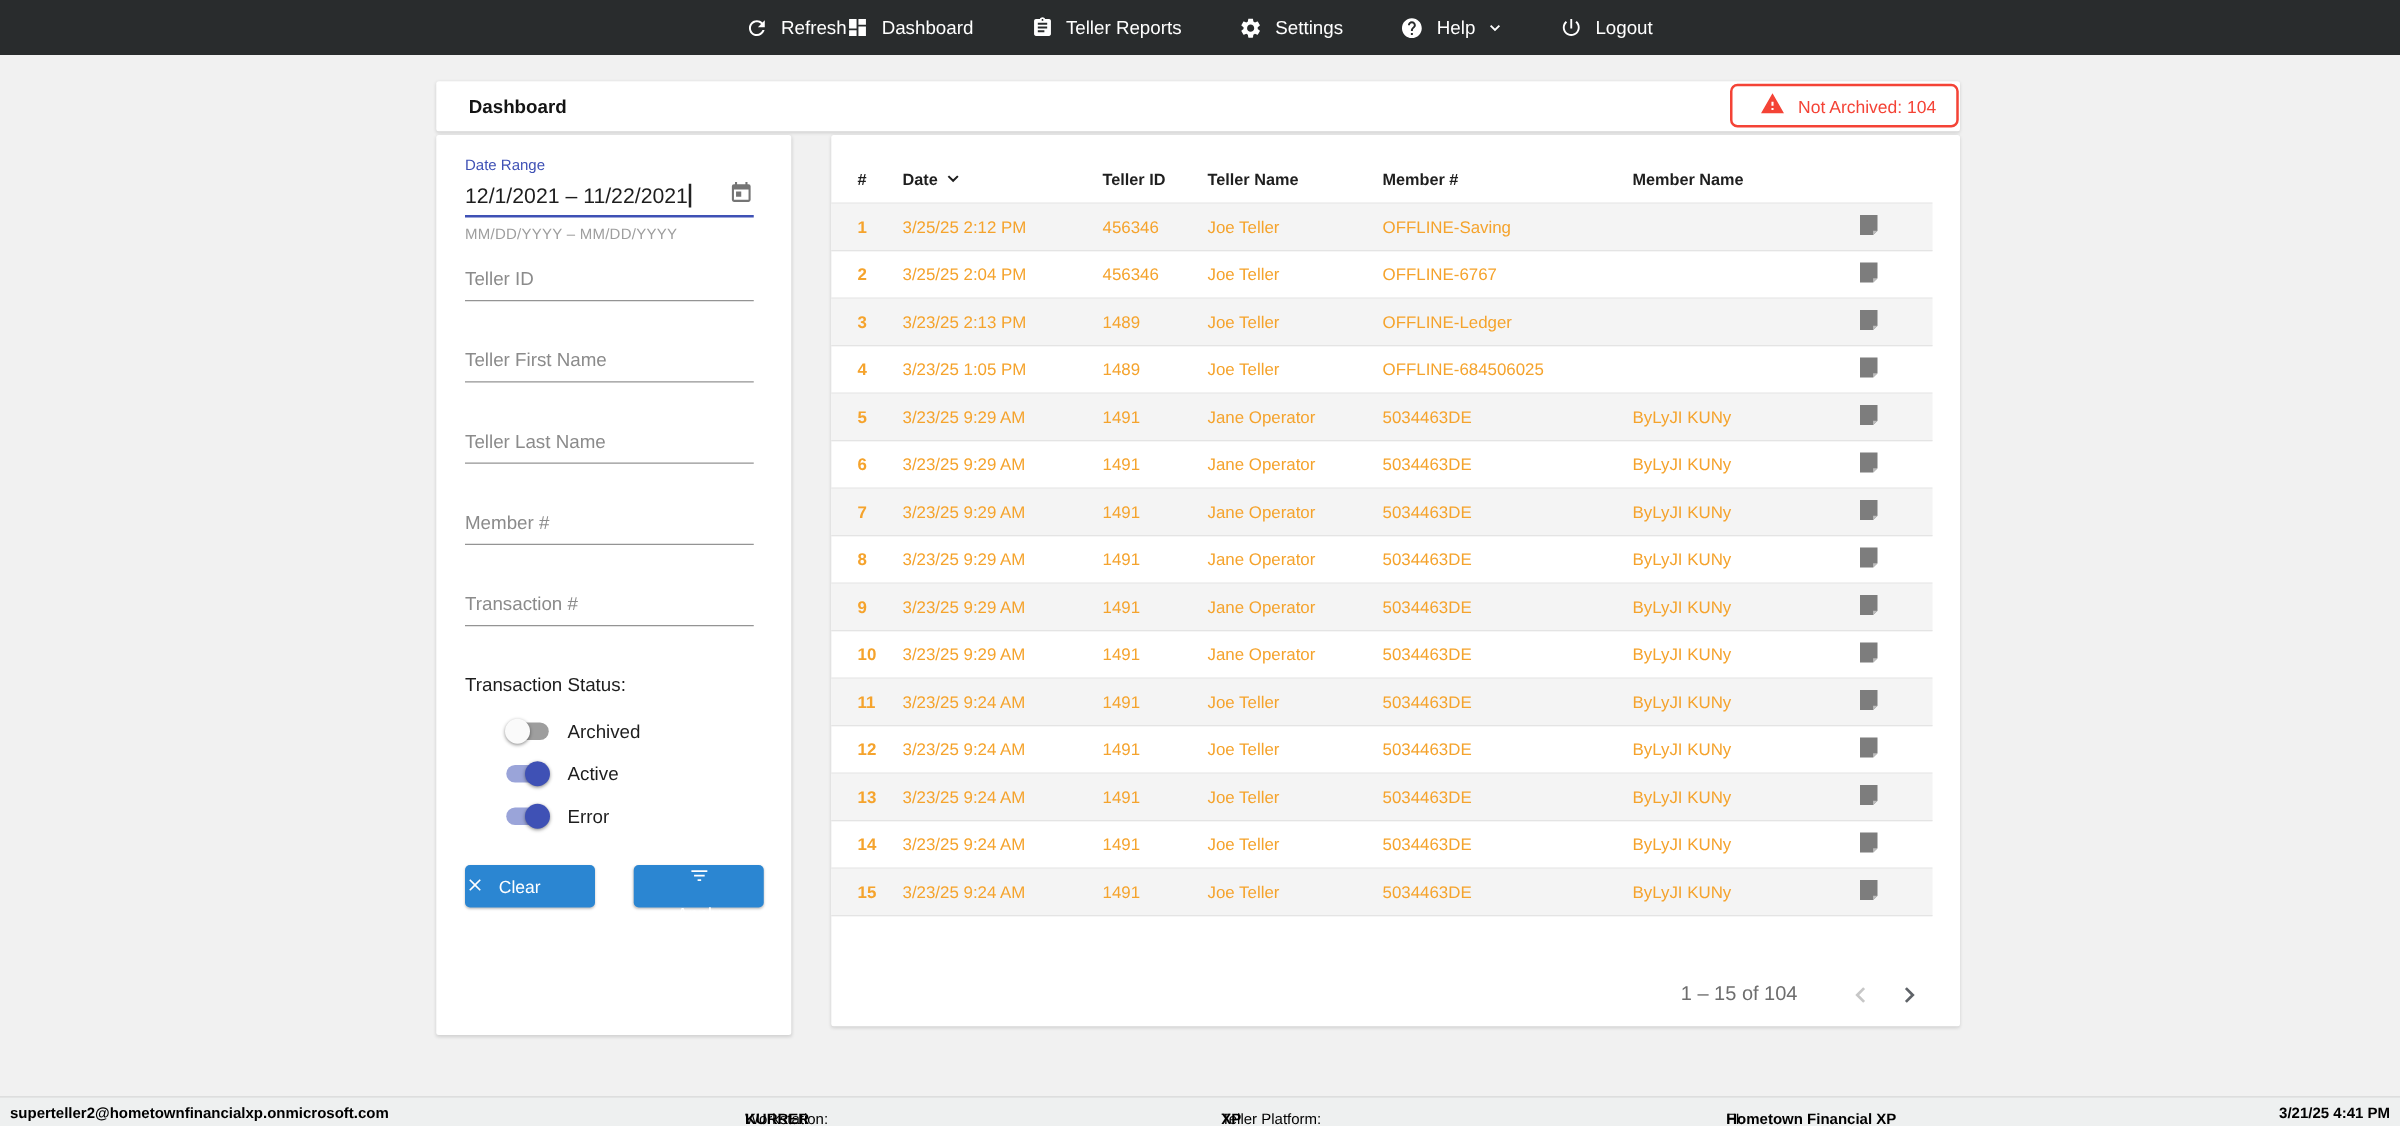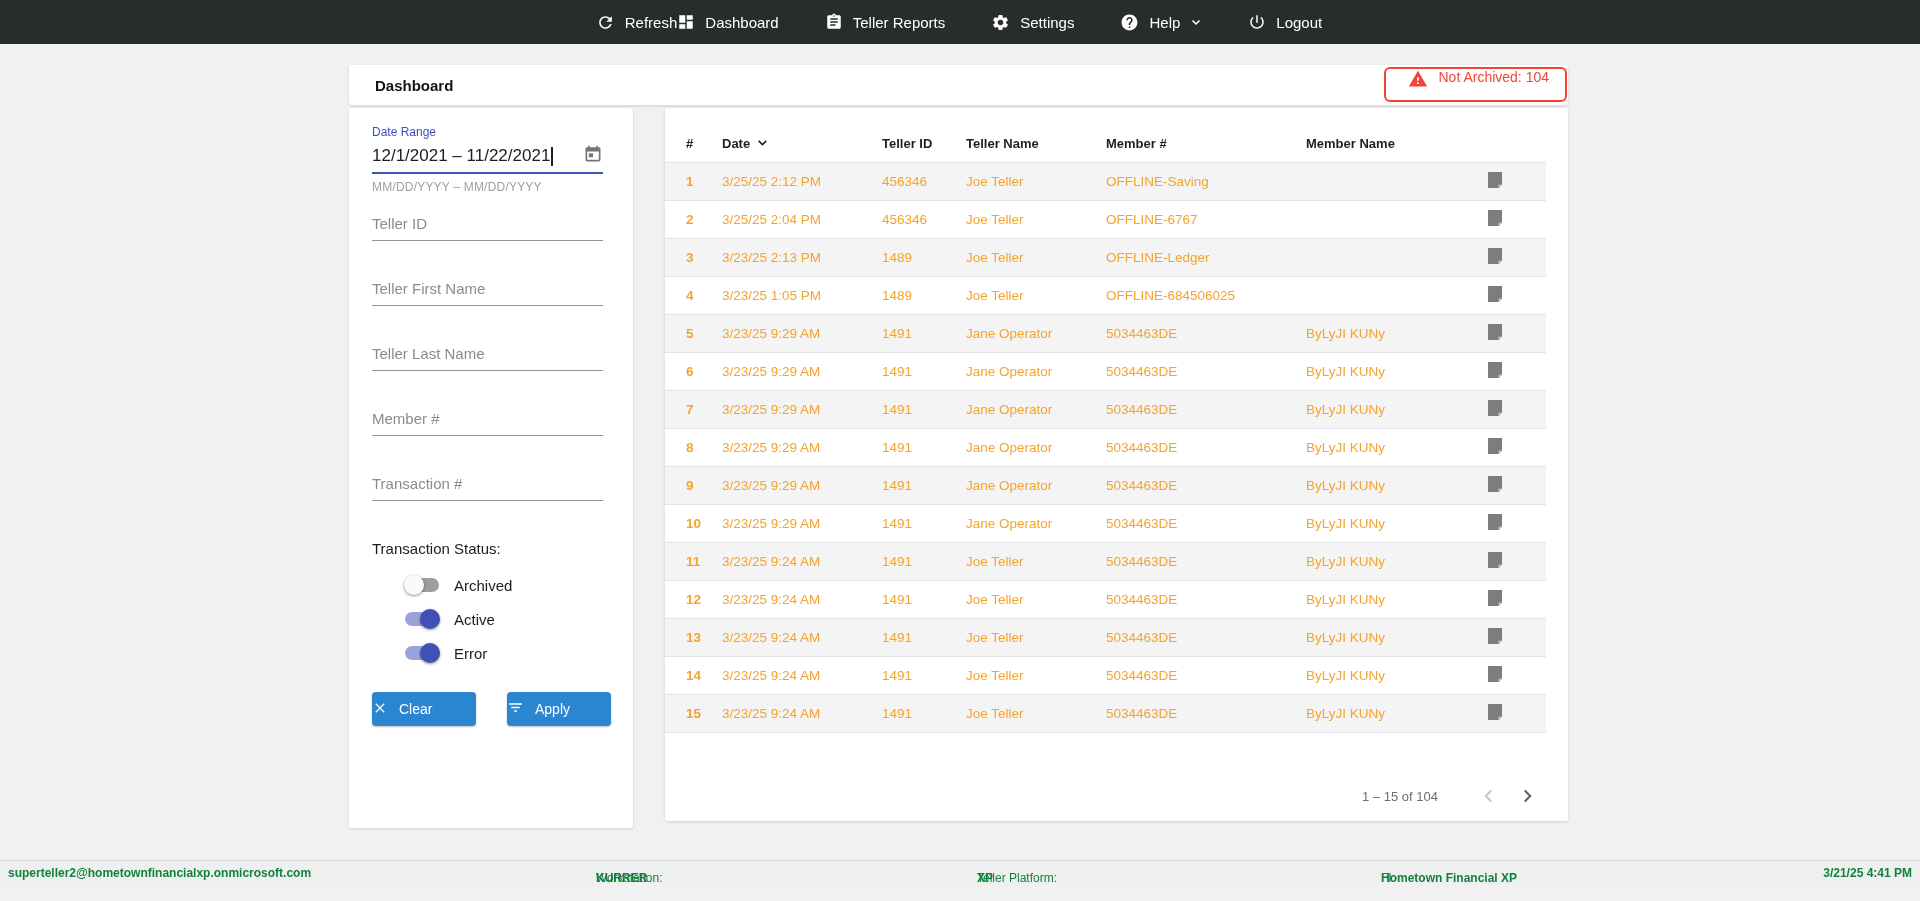--- a/index.html
+++ b/index.html
@@ -10,21 +10,21 @@
   .navbar { position:absolute; top:0; left:0; width:100%; height:44px; background:#292c2d;
             display:flex; align-items:center; justify-content:center; padding:0 42px 0 40px; }
   .nav-item { display:flex; align-items:center; gap:10px; color:#fff; font-size:15px; cursor:pointer; }
   .nav-right { display:flex; align-items:center; gap:46px; }
   .nav-item svg { display:block; }
 
   
   .header-card { position:absolute; left:349px; top:65px; width:1219px; height:40px; background:#fff;
                  border-radius:2px; box-shadow:0 1px 3px rgba(0,0,0,.14); display:flex; align-items:center; }
   .page-title { font-size:15px; font-weight:bold; color:#141414; padding-left:26px; }
-  .badge { position:absolute; right:1px; top:2px; height:35px; display:flex; align-items:flex-start; gap:10px;
+  .badge { position:absolute; right:1px; top:2px; height:35px; display:flex; align-items:center; gap:10px;
            border:2px solid #f44336; border-radius:6px; background:#fff; padding:0 16px 0 22px;
            color:#f44336; font-size:14px; }
 
   
   .sidebar-card { position:absolute; left:349px; top:108px; width:284px; height:720px; background:#fff;
                   border-radius:2px; box-shadow:0 1px 3px rgba(0,0,0,.14); }
   .table-card { position:absolute; left:665px; top:108px; width:903px; height:713px; background:#fff;
                 border-radius:2px; box-shadow:0 1px 3px rgba(0,0,0,.14); }
 
   
@@ -51,42 +51,42 @@
   .switch .knob { position:absolute; top:2px; left:0; width:20px; height:20px; border-radius:50%;
                   background:#fafafa; box-shadow:0 1px 3px rgba(0,0,0,.45); }
   .switch.on .track { background:#9aa4d9; }
   .switch.on .knob { left:16px; background:#3f51b5; }
 
   .btn { position:absolute; top:584px; width:104px; height:34px; background:#2b86d2; color:#fff; border:none;
          border-radius:4px; font-size:14px; font-family:"Liberation Sans",sans-serif; cursor:pointer;
          display:inline-flex; align-items:center; gap:11px;
          box-shadow:0 1px 2px rgba(0,0,0,.25); }
   .btn-clear { left:23px; }
-  .btn-apply { left:158px; }
+  .btn-apply { left:158px;flex-direction:column; }
 
   
   .table-area { padding-top:17px; margin-right:22px; }
   .trow { display:grid; grid-template-columns:36px 160px 84px 140px 200px 181px 59px;
           align-items:center; height:38px; padding-left:21px; border-bottom:1px solid #e4e4e4; }
   .thead { font-size:13px; font-weight:bold; color:#1f1f1f; }
   .thead .th { display:flex; align-items:center; gap:6px; }
   .tbody .trow:nth-child(odd) { background:#f4f4f4; }
   .tbody .trow { font-size:13.5px; color:#f5a32c; cursor:pointer; }
   .cell-num { font-weight:bold; }
   .cell-note { display:flex; }
   .note-icon { cursor:pointer; }
 
   .pagination { position:absolute; bottom:14px; right:30px; display:flex; align-items:center; gap:40px; }
-  .range-label { font-size:13px; color:#6e6e6e;margin-left:28px; }
+  .range-label { font-size:16px; color:#6e6e6e;margin-left:28px; }
   .pager { display:flex; align-items:center; gap:16px; }
   .pg-btn { cursor:pointer; display:flex; }
 
   
-  .statusbar { position:absolute; left:0; bottom:17px; width:100%; height:24px; background:#eef0f0;
-               border-top:1px solid #d8d8d8; font-size:12px; color:#15803d; }
+  .statusbar { position:absolute; left:0; bottom:0; width:100%; height:24px; background:#eef0f0;
+               border-top:1px solid #d8d8d8; font-size:12px; color:#000000; }
   .statusbar span { position:absolute; top:5px; white-space:nowrap; }
   .sb-user { left:8px; font-weight:bold; }
   .sb-ws { left:596px; }
   .sb-tp { left:977px; }
   .sb-fi { left:1381px; }
   .sb-dt { right:8px; font-weight:bold; }
   .sb-val { font-weight:bold; }
 </style>
 </head>
 <body>

